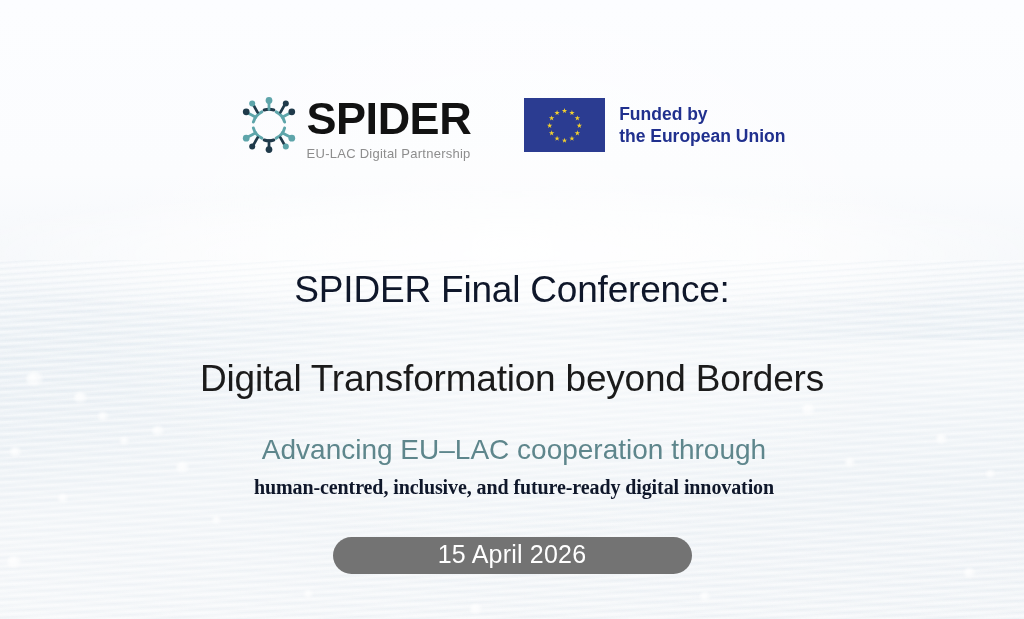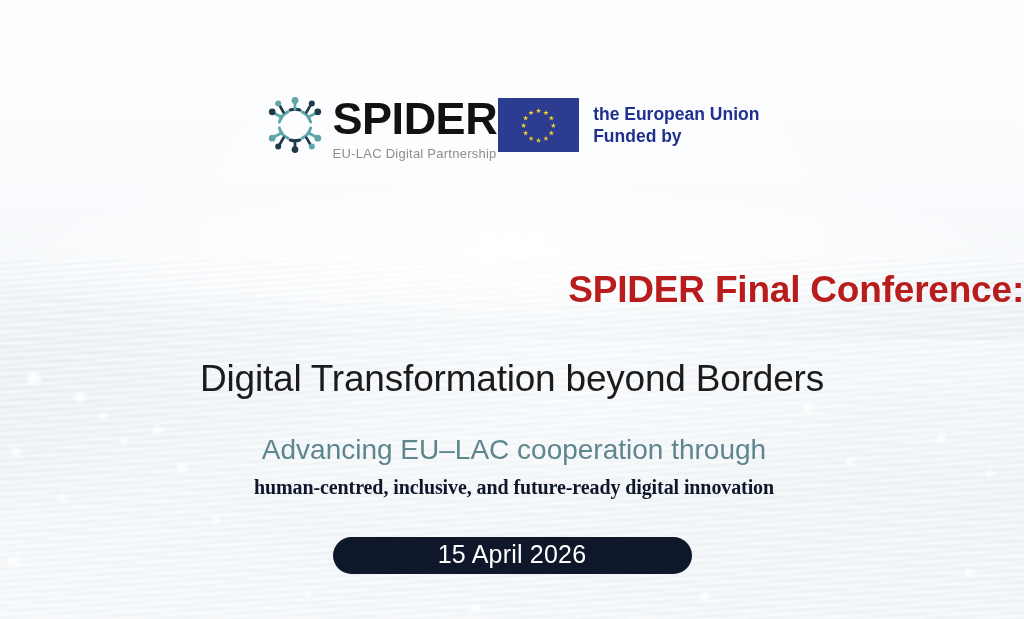--- a/index.html
+++ b/index.html
@@ -116,20 +116,21 @@
 
   
   .logo-row {
     position: absolute;
     left: 0;
     top: 92px;
     width: 100%;
     display: flex;
     justify-content: center;
     align-items: flex-start;
+    gap: 26px;
   }
 
   .spider-logo {
     display: flex;
     align-items: flex-start;
     gap: 8px;
   }
   .spider-mark {
     width: 60px;
     height: 60px;
@@ -191,26 +192,25 @@
   
   .headline {
     position: absolute;
     left: 0;
     top: 268px;
     width: 100%;
     text-align: center;
   }
   .headline .l1 {
     font-family: "Liberation Sans", sans-serif;
-    font-weight: bold;
+    font-weight: normal;
     font-size: 37px;
     line-height: 44px;
-    color: #b91c1c;
+    color: #0f172a;
     letter-spacing: -0.2px;
-    text-align: right;
   }
   .headline .l2 {
     font-family: "Liberation Sans", sans-serif;
     font-weight: normal;
     font-size: 37px;
     line-height: 46px;
     color: #1b1b1b;
     letter-spacing: -0.2px;
     margin-top: 44px;
   }
@@ -245,21 +245,21 @@
     left: 0;
     top: 537px;
     width: 100%;
     display: flex;
     justify-content: center;
   }
   .date-pill {
     min-width: 359px;
     height: 37px;
     border-radius: 19px;
-    background: #0f172a;
+    background: #737373;
     display: flex;
     align-items: center;
     justify-content: center;
     box-sizing: border-box;
     padding: 0 26px;
   }
   .date-pill span {
     font-family: "Liberation Sans", sans-serif;
     font-size: 25px;
     color: #ffffff;
@@ -370,22 +370,22 @@
             <polygon points="60,58.8 60.95,61.7 64,61.7 61.53,63.5 62.48,66.4 60,64.6 57.52,66.4 58.47,63.5 56,61.7 59.05,61.7"></polygon>
             <polygon points="49,55.85 49.95,58.75 53,58.75 50.53,60.55 51.48,63.45 49,61.65 46.52,63.45 47.47,60.55 45,58.75 48.05,58.75"></polygon>
             <polygon points="40.95,47.8 41.9,50.7 44.95,50.7 42.48,52.5 43.43,55.4 40.95,53.6 38.47,55.4 39.42,52.5 36.95,50.7 40,50.7"></polygon>
             <polygon points="38,36.8 38.95,39.7 42,39.7 39.53,41.5 40.48,44.4 38,42.6 35.52,44.4 36.47,41.5 34,39.7 37.05,39.7"></polygon>
             <polygon points="40.95,25.8 41.9,28.7 44.95,28.7 42.48,30.5 43.43,33.4 40.95,31.6 38.47,33.4 39.42,30.5 36.95,28.7 40,28.7"></polygon>
             <polygon points="49,17.75 49.95,20.65 53,20.65 50.53,22.45 51.48,25.35 49,23.55 46.52,25.35 47.47,22.45 45,20.65 48.05,20.65"></polygon>
           </g>
         </svg>
       </div>
       <div class="eu-text">
+        <div>Funded by</div>
         <div>the European Union</div>
-        <div>Funded by</div>
       </div>
     </div>
   </div>
 
   <div class="headline">
     <div class="l1">SPIDER Final Conference:</div>
     <div class="l2">Digital Transformation beyond Borders</div>
   </div>
 
   <div class="subtitle">

